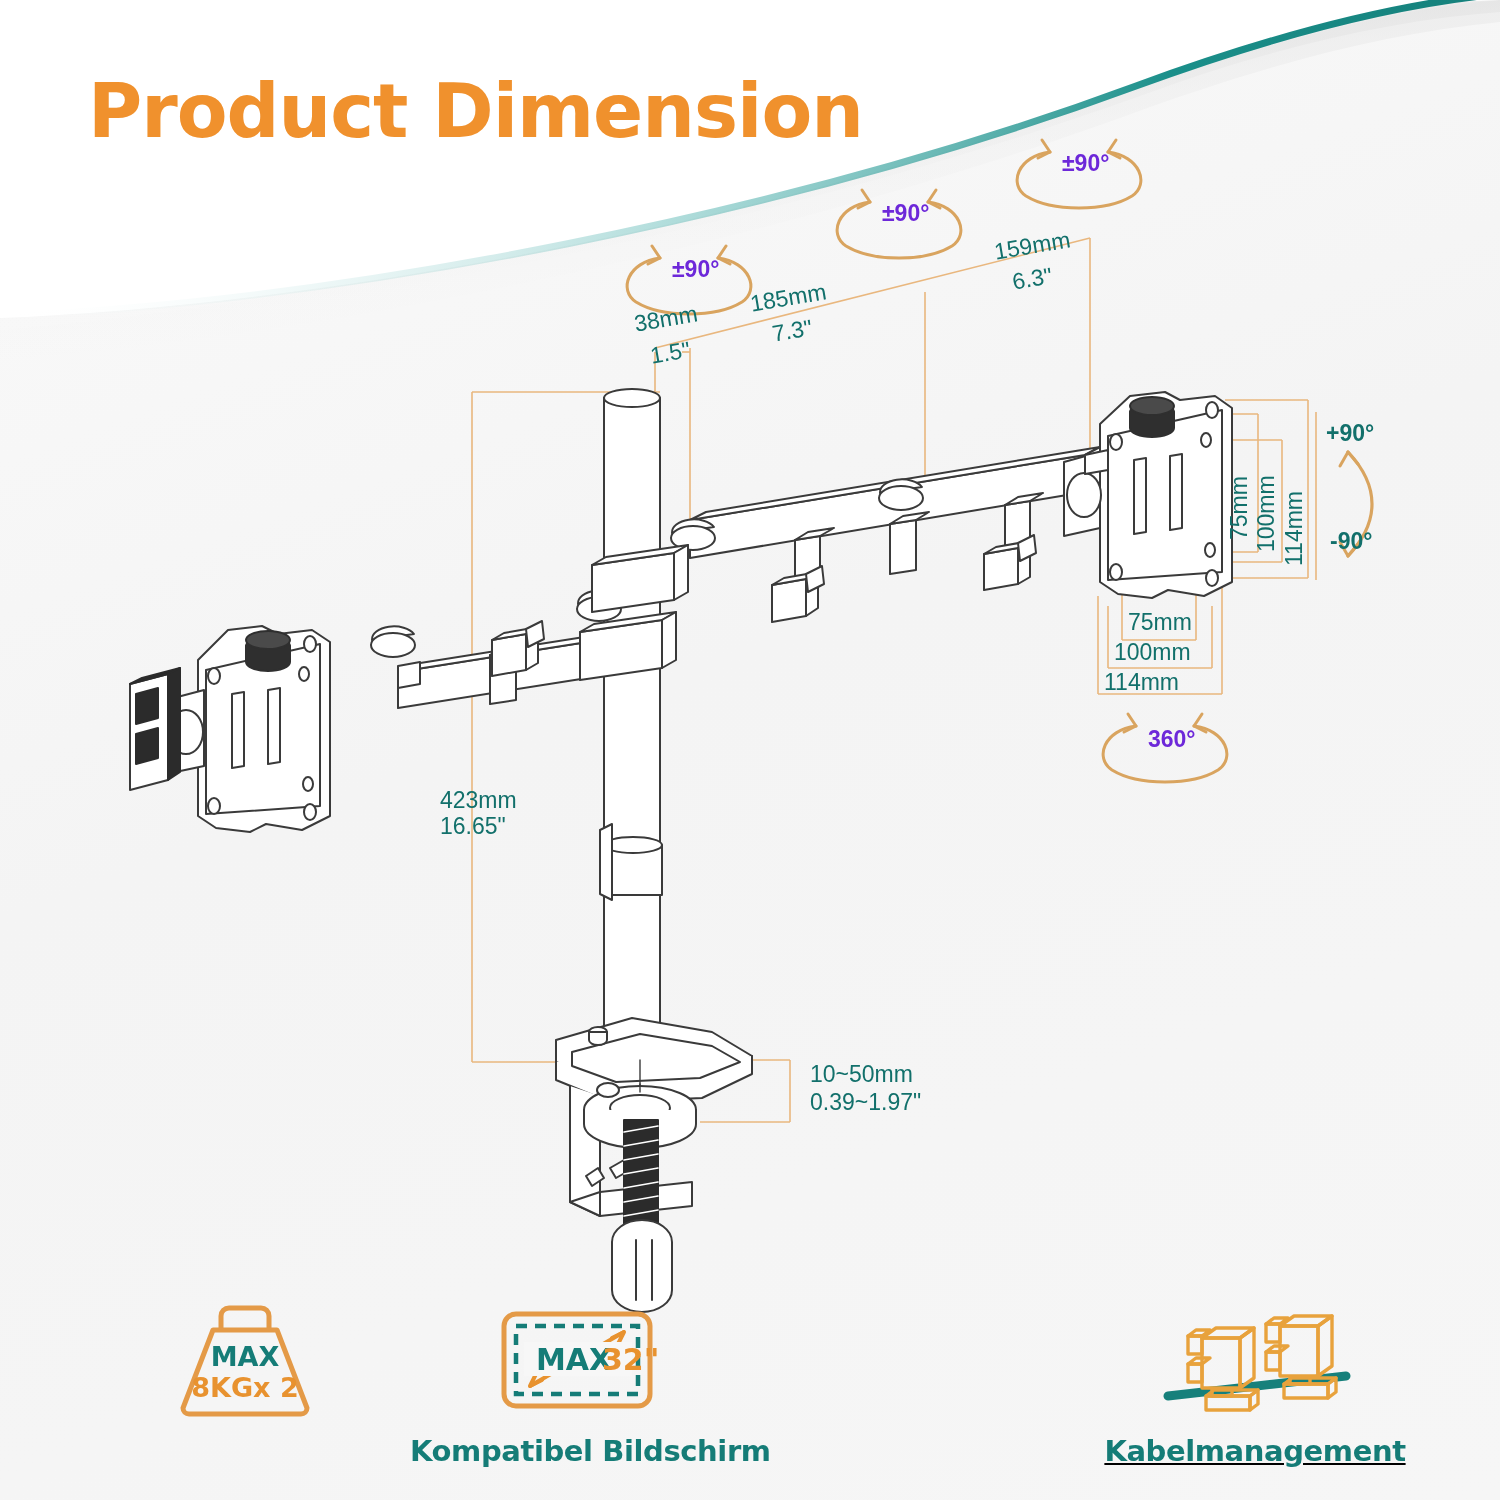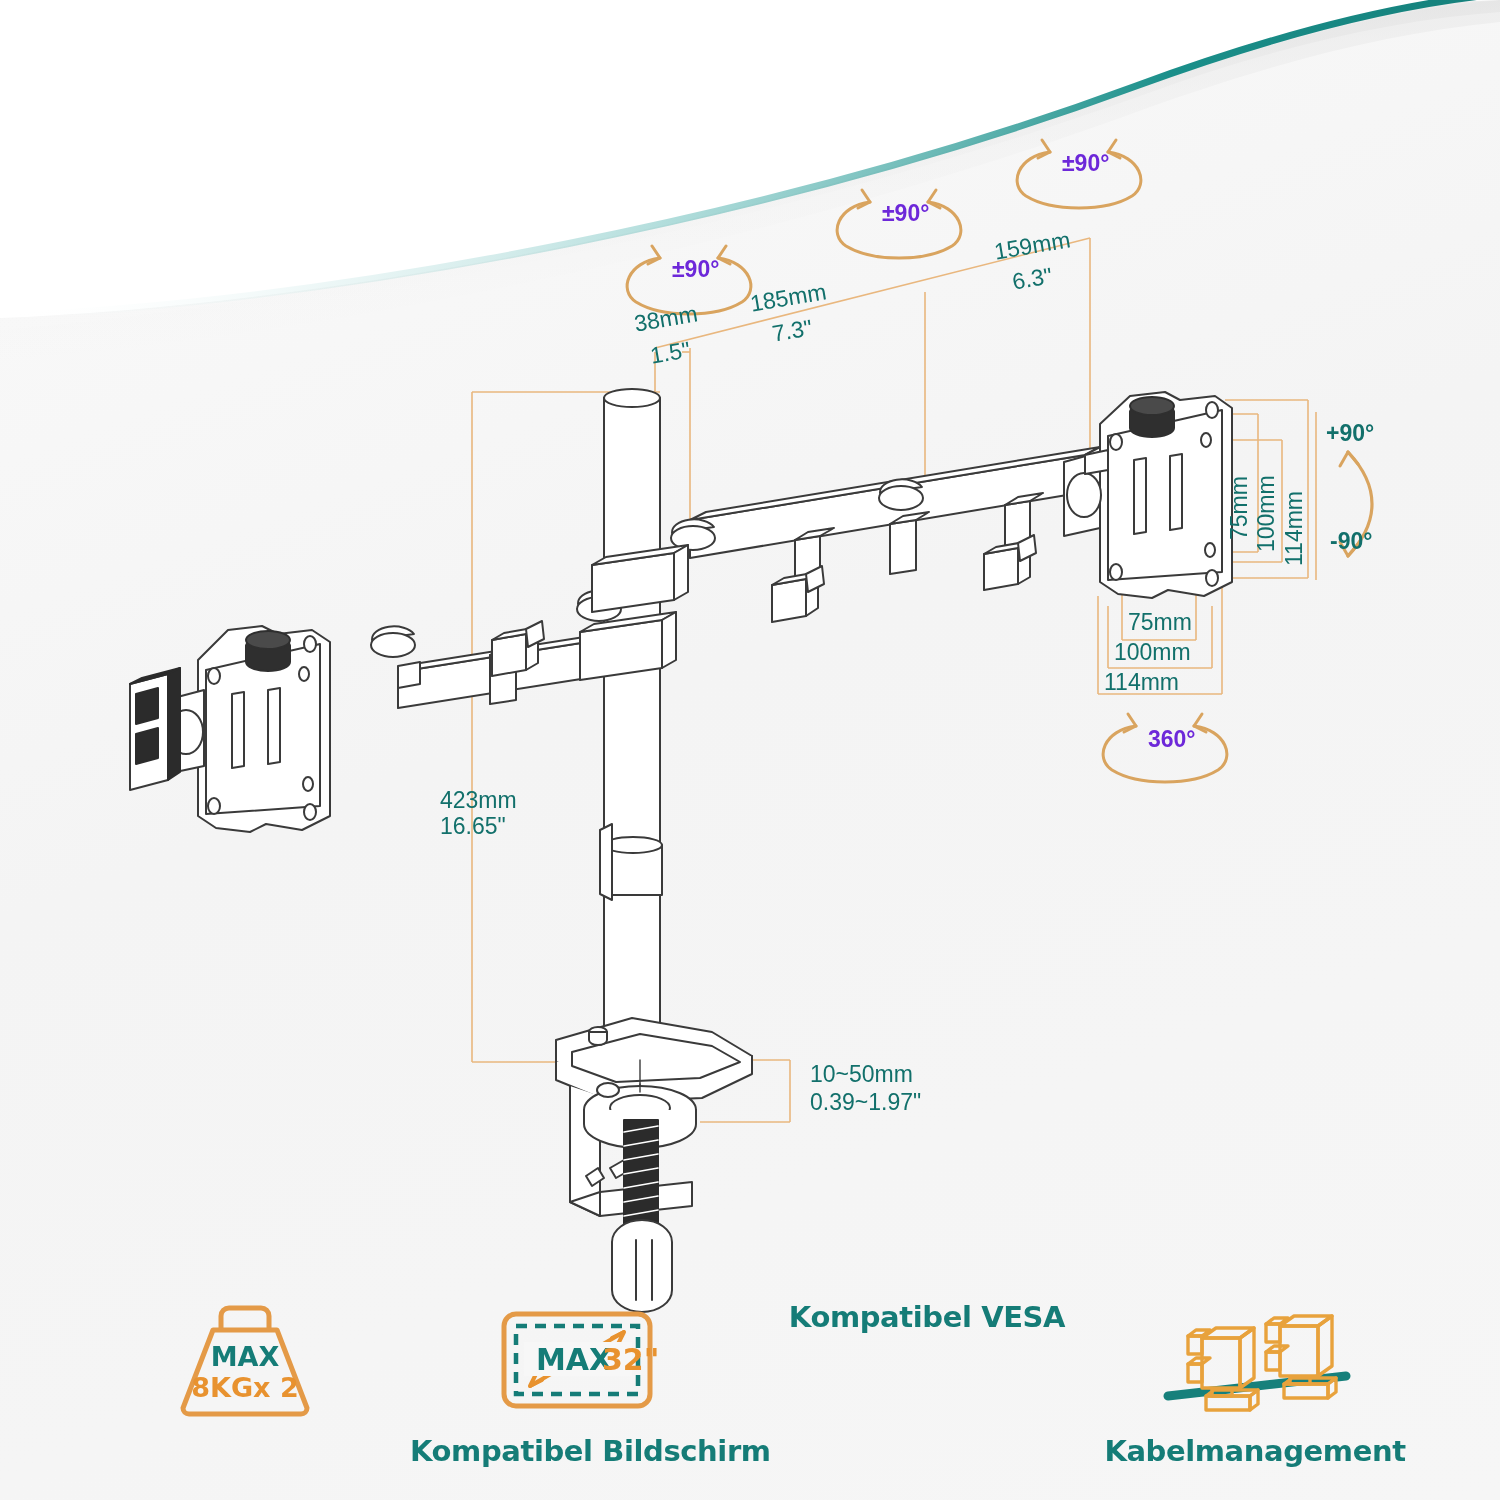--- a/index.html
+++ b/index.html
@@ -85,20 +85,21 @@
 
     <path d="M0,330 C340,300 780,210 1130,90 C1290,36 1400,8 1500,0 L1500,22 C1380,34 1260,66 1120,118 C770,244 330,336 0,360 Z" fill="url(#gradShade)"></path>
     <path d="M0,300 C350,272 800,180 1150,62 C1280,20 1400,0 1500,-6 L1500,12 C1390,20 1270,48 1140,96 C790,222 350,312 0,334 Z" fill="url(#gradShade2)"></path>
 
     <path d="M0,0 L1500,0 L1500,-4 C1390,6 1270,38 1135,88 C790,216 345,304 0,318 Z" fill="#ffffff"></path>
     <path d="M0,0 L1500,0 C1400,2 1280,30 1140,80 C795,206 350,294 0,308 Z" fill="#ffffff"></path>
 
     <path d="M0,316 C345,302 790,214 1136,86 C1272,36 1392,4 1500,-6" fill="none" stroke="url(#gradTeal)" stroke-width="7" stroke-linecap="round"></path>
   </svg>
 
+  <h1 class="title">Product Dimension</h1>
 
   <svg class="svg-layer" viewBox="0 0 1500 1500">
     <g fill="none" stroke="#e9b77e" stroke-width="1.6">
 
       <path d="M682 352 L690 352"></path>
       <path d="M655 348 L1090 238"></path>
       <path d="M690 348 L690 548"></path>
       <path d="M655 352 L655 640"></path>
       <path d="M925 292 L925 488"></path>
       <path d="M1090 238 L1090 468"></path>
@@ -353,24 +354,23 @@
         <path d="M156 32 L144 38 M156 32 L150 44" fill="none" stroke="#e8922f" stroke-width="4" stroke-linecap="round"></path>
         <rect x="56" y="42" width="108" height="34" fill="#f7f7f7"></rect>
         <text x="68" y="70" fill="#157c77" font-family="DejaVu Sans, sans-serif" font-size="30" font-weight="bold">MAX</text>
         <text x="134" y="70" fill="#e8922f" font-family="DejaVu Sans, sans-serif" font-size="30" font-weight="bold">32"</text>
       </svg>
     </div>
     <div class="cap">Kompatibel Bildschirm</div>
   </div>
 
   <div class="feature" style="left:762px;top:1300px;">
-    <div class="cap">Kompatibel VESA</div>
   </div>
 
-  <div class="feature" style="left:1090px;top:1300px;">
+  <div class="feature" style="left:1090px;top:1300px;text-decoration:underline;">
     <div class="ficon">
       <svg width="230" height="120" viewBox="0 0 230 120">
         <path d="M28 96 L206 76" fill="none" stroke="#16807b" stroke-width="9" stroke-linecap="round"></path>
         <g fill="none" stroke="#e8a23c" stroke-width="3.4" stroke-linejoin="round">
           <path d="M62 38 L62 88 L100 88 L100 38 Z"></path>
           <path d="M62 38 L76 28 L114 28 L100 38 Z"></path>
           <path d="M100 38 L114 28 L114 78 L100 88 Z"></path>
           <path d="M48 36 L62 36 L62 54 L48 54 Z"></path>
           <path d="M48 36 L56 30 L70 30 L62 36 Z"></path>
           <path d="M48 64 L62 64 L62 82 L48 82 Z"></path>

